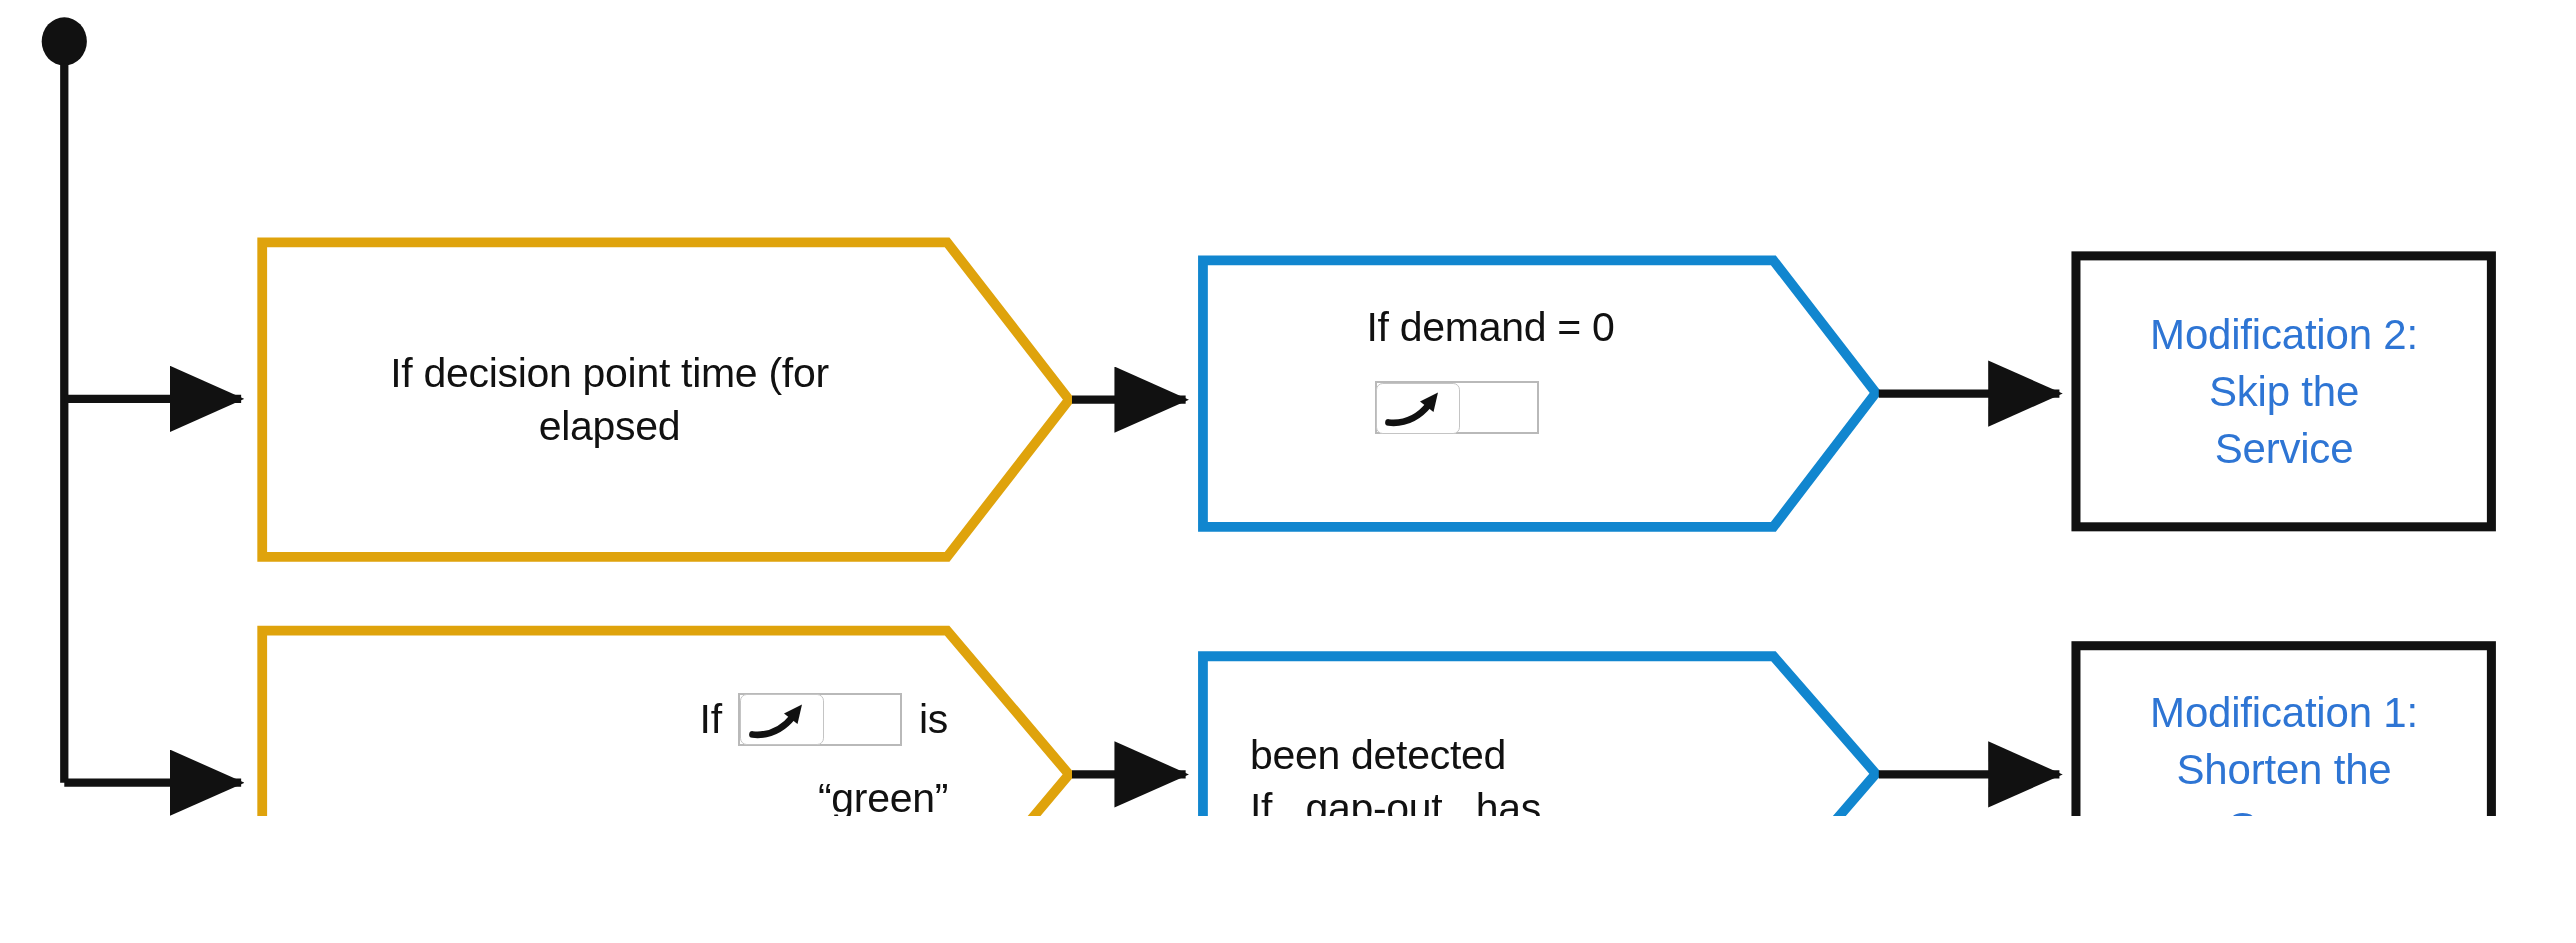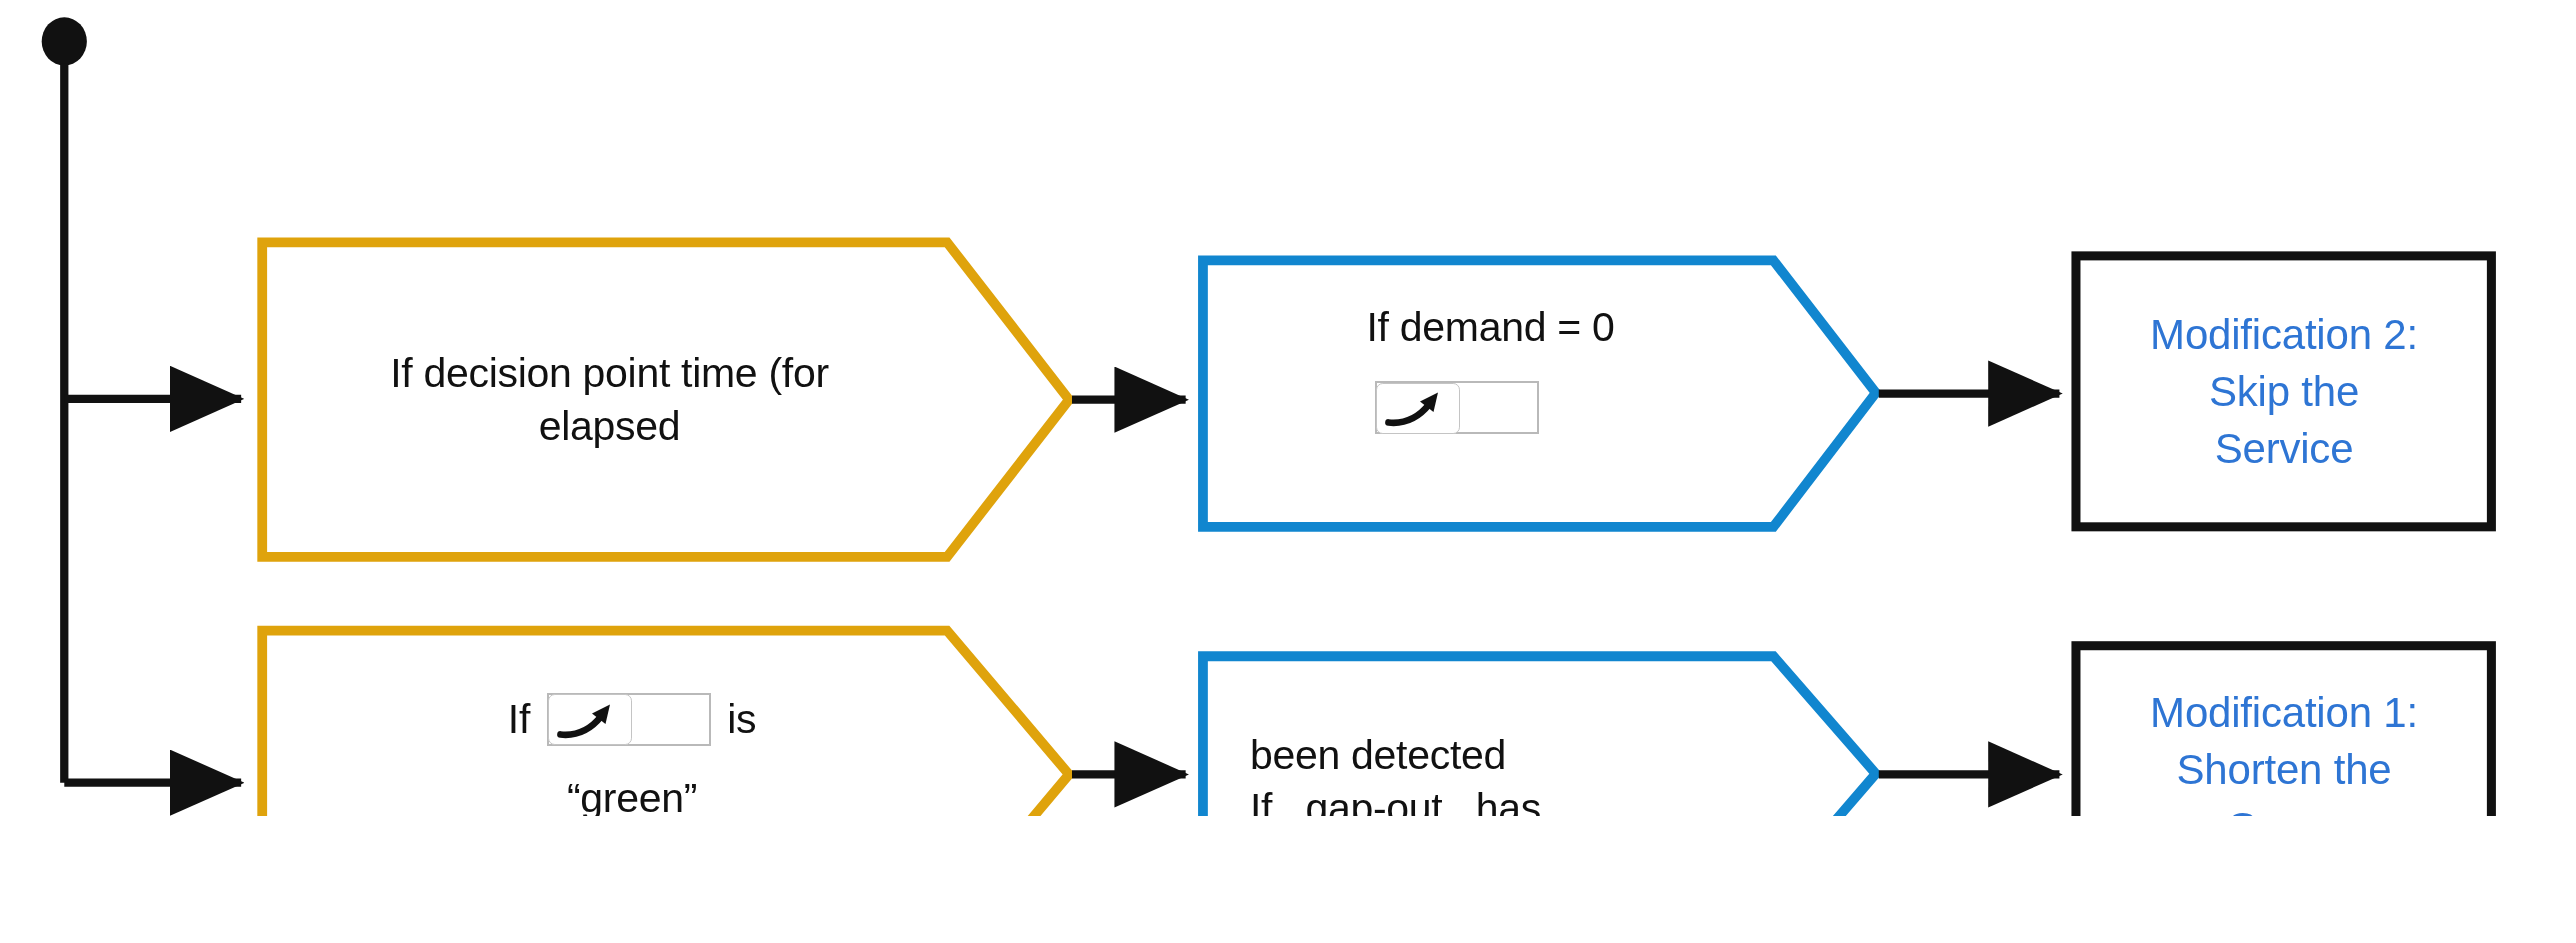--- a/index.html
+++ b/index.html
@@ -146,21 +146,21 @@
     </div>
   </div>
 
   <div class="node-text" style="left:2084px; top:262px; width:400px; height:259px;text-align:center;">
     <div class="mod-line">Modification 2:</div>
     <div class="mod-line">Skip the</div>
     <div class="mod-line">Service</div>
   </div>
 
   <div class="node-text" style="left:316px; top:693px; width:632px; height:173px;
-              align-items:center; justify-content:flex-start; text-align:left;">
+              align-items:flex-end; justify-content:flex-start; text-align:left;">
     <div class="inline-row">
       <span class="cond-line">If</span>
       <span class="ole-object" style="margin:0 16.6px;">
         <span class="ole-inner"></span>
         <svg class="ole-arrow" viewBox="0 0 92 56" xmlns="http://www.w3.org/2000/svg">
           <path d="M6,46 C26,48 44,42 60,22" stroke="#111111" stroke-width="9" fill="none" stroke-linecap="round"></path>
           <path d="M72,6 L66,32 L48,18 Z" fill="#111111"></path>
         </svg>
       </span>
       <span class="cond-line">is</span>

